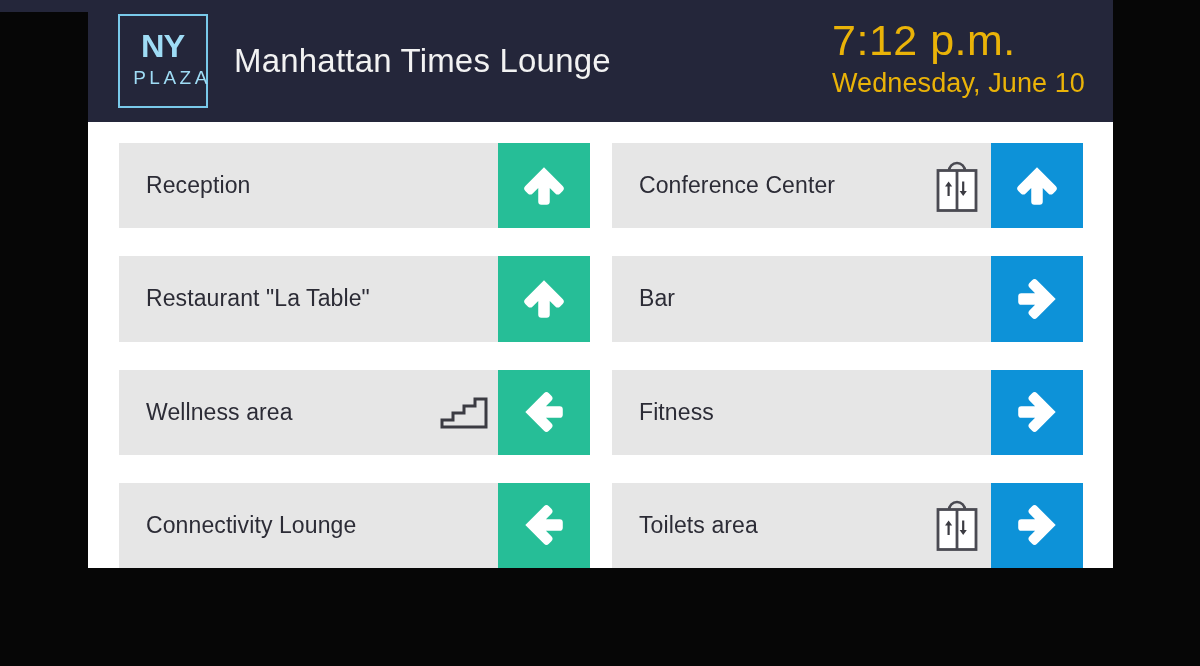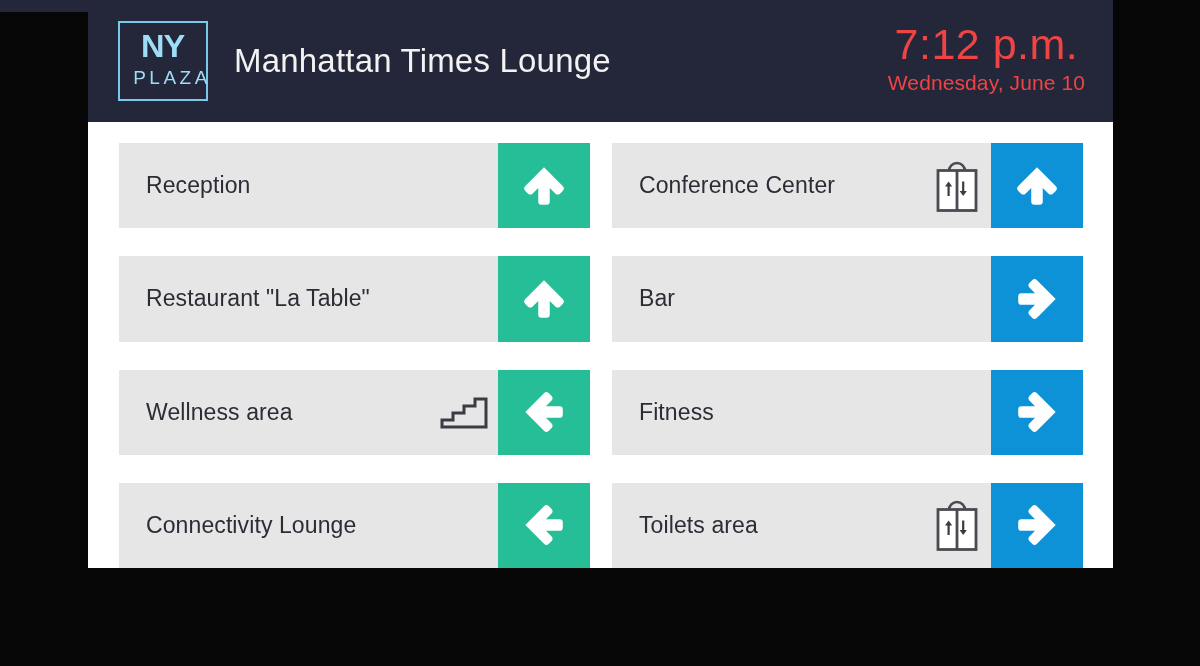--- a/index.html
+++ b/index.html
@@ -30,21 +30,21 @@
   .header {
     position: relative;
     width: 100%; height: 122px;
     background: #24263a;
     display: flex;
     align-items: center;
     padding: 0 24px 0 30px;
   }
 
   .logo-box {
-    width: 90px; height: 80px;
+    width: 90px; height: 94px;
     border: 2px solid #79c9ea;
     display: flex;
     flex-direction: column;
     align-items: center;
     justify-content: center;
     flex: 0 0 auto;
   }
   .logo-ny {
     color: #9fdcf5;
     font-size: 31px;
@@ -67,31 +67,31 @@
   .venue-title {
     color: #f2f2f2;
     font-size: 33px;
     margin-left: 26px;
     letter-spacing: 0.2px;
     white-space: nowrap;
   }
 
   .clock {
     margin-left: auto;
-    text-align: center;
-    color: #ef4444;
+    text-align: left;
+    color: #eab308;
     padding-right: 4px;
   }
   .clock-time {
     font-size: 43px;
     line-height: 1.02;
     letter-spacing: 0.5px;
   }
   .clock-date {
-    font-size: 21px;
+    font-size: 27px;
     line-height: 1.5;
     letter-spacing: 0.1px;
   }
 
   
   .board {
     position: relative;
     width: 100%;
     height: 446px;
     background: #ffffff;

